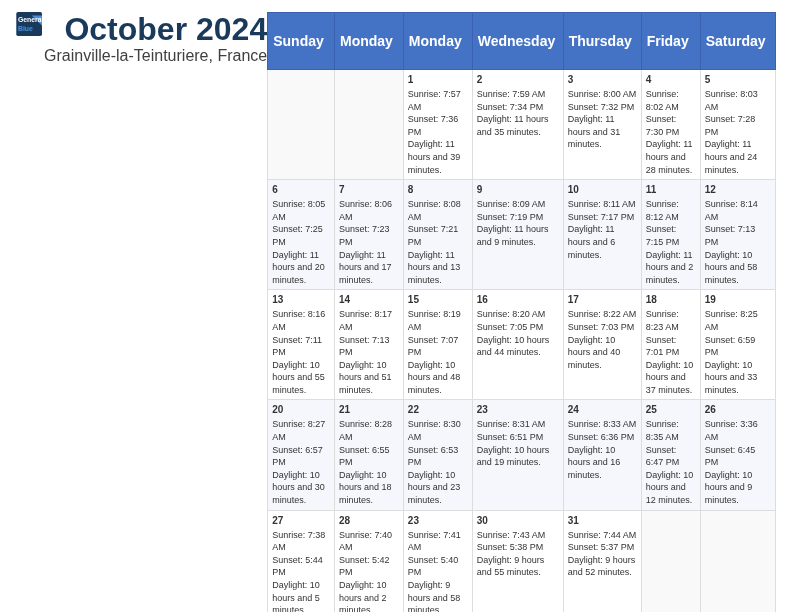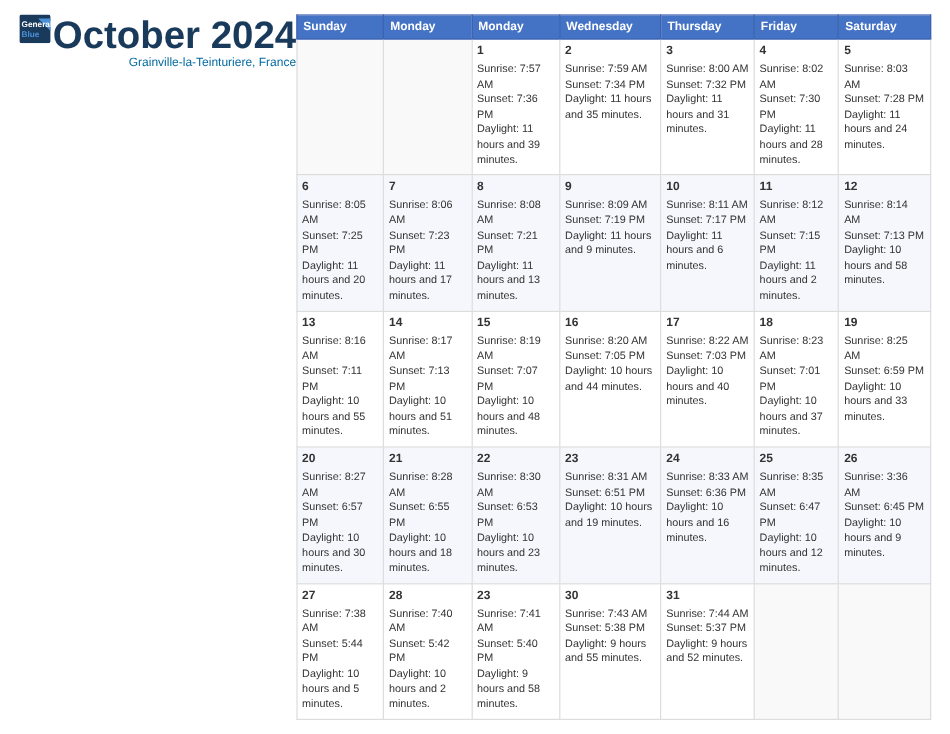--- a/index.html
+++ b/index.html
@@ -34,35 +34,35 @@
     .title-area {
       text-align: right;
     }
     .month-title {
       font-size: 32px;
       font-weight: bold;
       color: #1a3a5c;
       line-height: 1.1;
     }
     .subtitle {
-      font-size: 10px;
-      color: #0369a1;
+      font-size: 16px;
+      color: #404040;
     }
     .calendar-table {
       width: 100%;
       border-collapse: collapse;
       flex: 1;
       font-size: 9.5px;
     }
     .calendar-table th {
       background: #4472c4;
       color: #fff;
       text-align: left;
-      padding: 4px 5px;
-      font-size: 10px;
+      padding: 20px 5px;
+      font-size: 14px;
       border: 1px solid #3a62b0;
     }
     .calendar-table td {
       vertical-align: top;
       padding: 3px 4px;
       border: 1px solid #ddd;
       height: 80px;
       width: 113px;
       background: #fff;
       color: #333;

